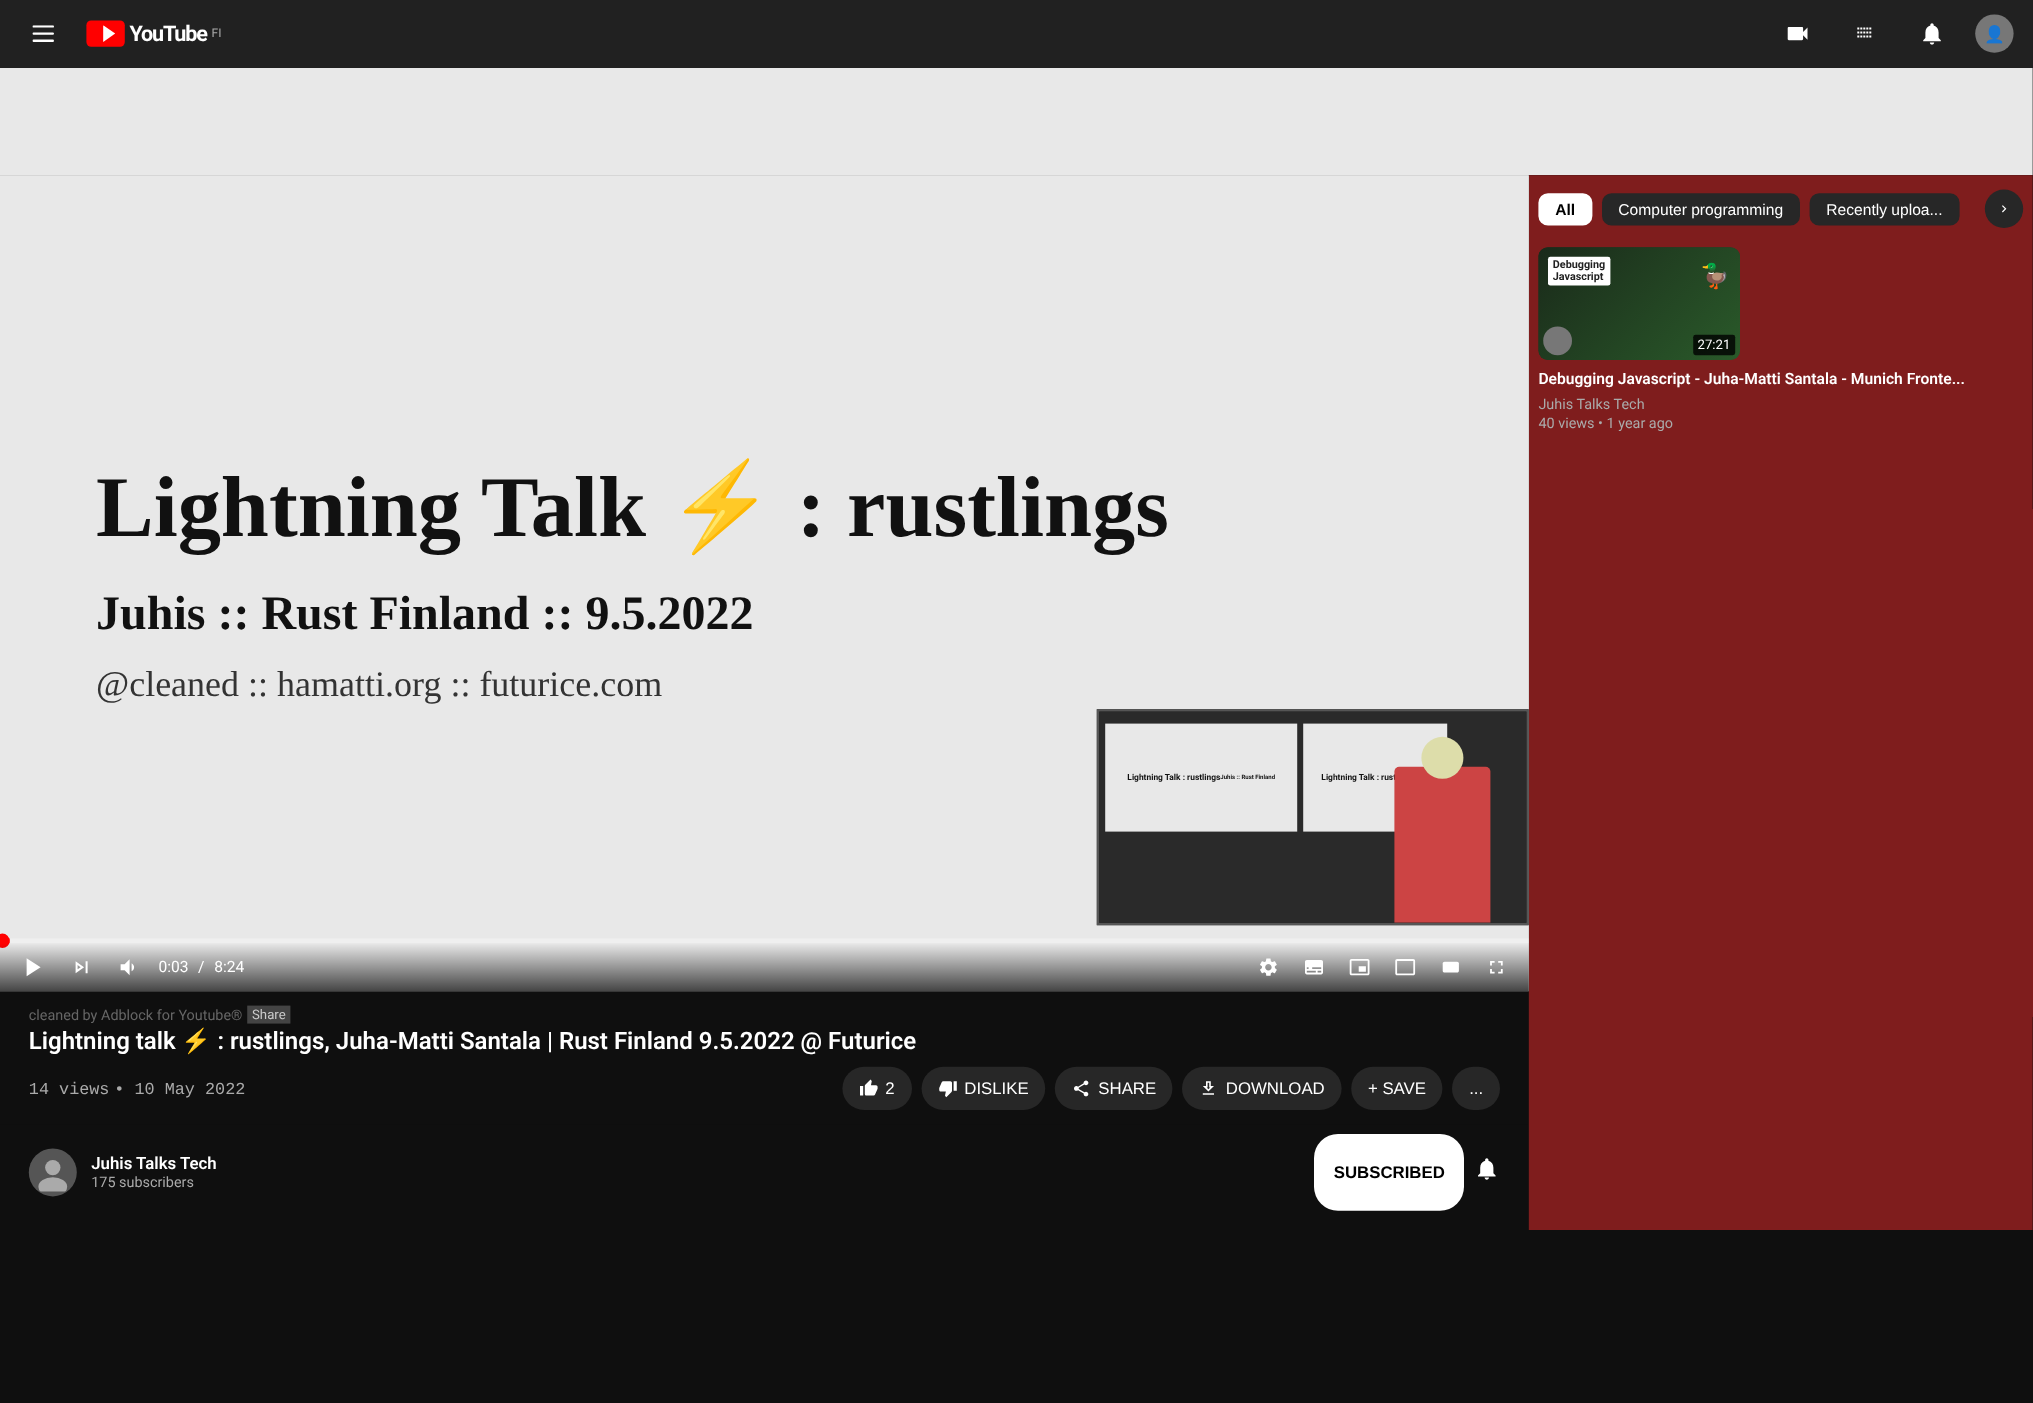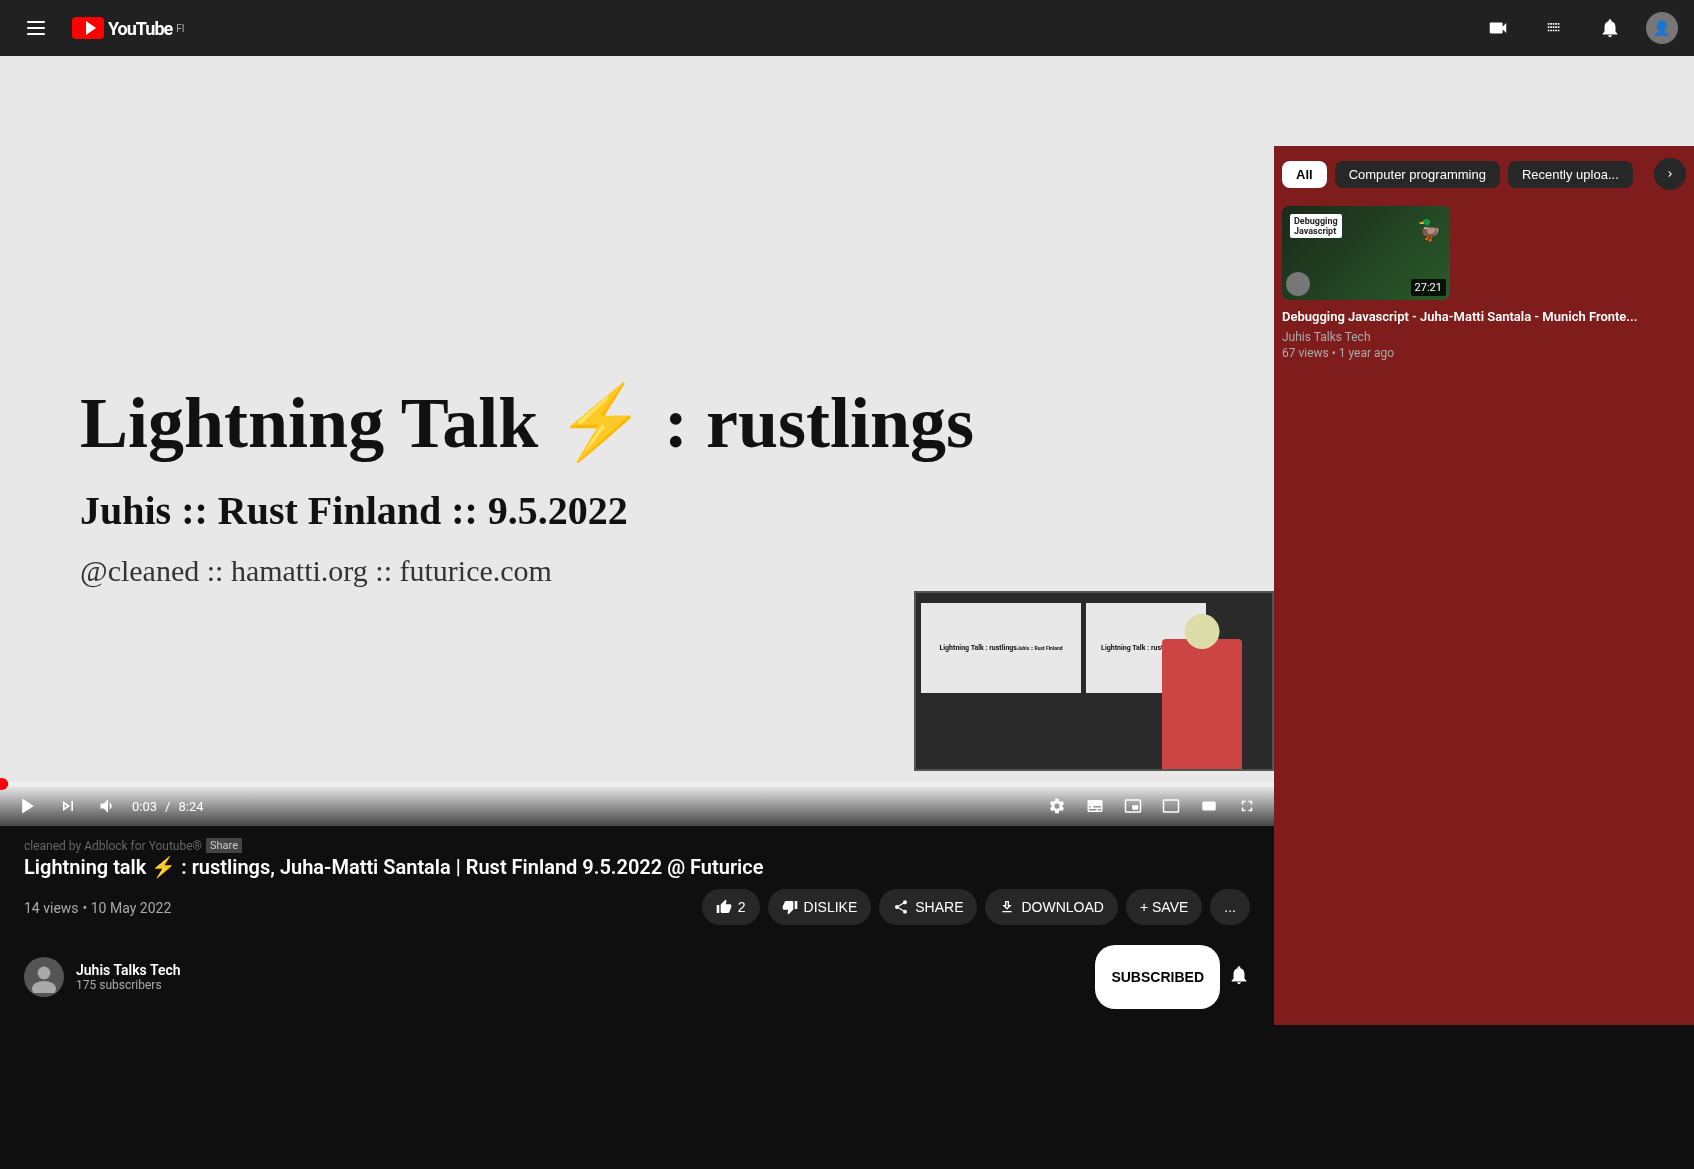--- a/index.html
+++ b/index.html
@@ -279,20 +279,21 @@
     }
     .video-meta {
       display: flex;
       align-items: center;
       justify-content: space-between;
       margin-top: 8px;
     }
     .video-stats {
       color: #aaa;
       font-size: 14px;
+      font-family: Liberation Mono, monospace;
     }
     .video-actions {
       display: flex; align-items: center; gap: 8px;
     }
     .action-btn {
       display: flex; align-items: center; gap: 6px;
       background: #272727;
       border: none; border-radius: 20px;
       color: #fff; font-size: 14px; cursor: pointer;
       padding: 6px 14px; height: 36px;
@@ -632,20 +633,20 @@
           <div style="position:absolute;top:8px;left:8px;background:#fff;color:#222;font-size:9px;font-weight:bold;padding:2px 4px;border-radius:2px;">Debugging<br>Javascript</div>
           <div style="position:absolute;top:12px;right:8px;font-size:20px;">🦆</div>
         </div>
         <span class="thumb-duration">27:21</span>
         <div class="thumb-channel-icon"></div>
       </div>
       <div class="suggested-info">
         <div class="suggested-title">Debugging Javascript - Juha-Matti Santala - Munich Fronte...</div>
         <div class="suggested-channel">Juhis Talks Tech</div>
         <div class="suggested-stats">
-          <span>67 views</span>
+          <span>40 views</span>
           <span> • </span>
           <span>1 year ago</span>
         </div>
       </div>
     </div>
   </div>
 </div>
 
 </body></html>

